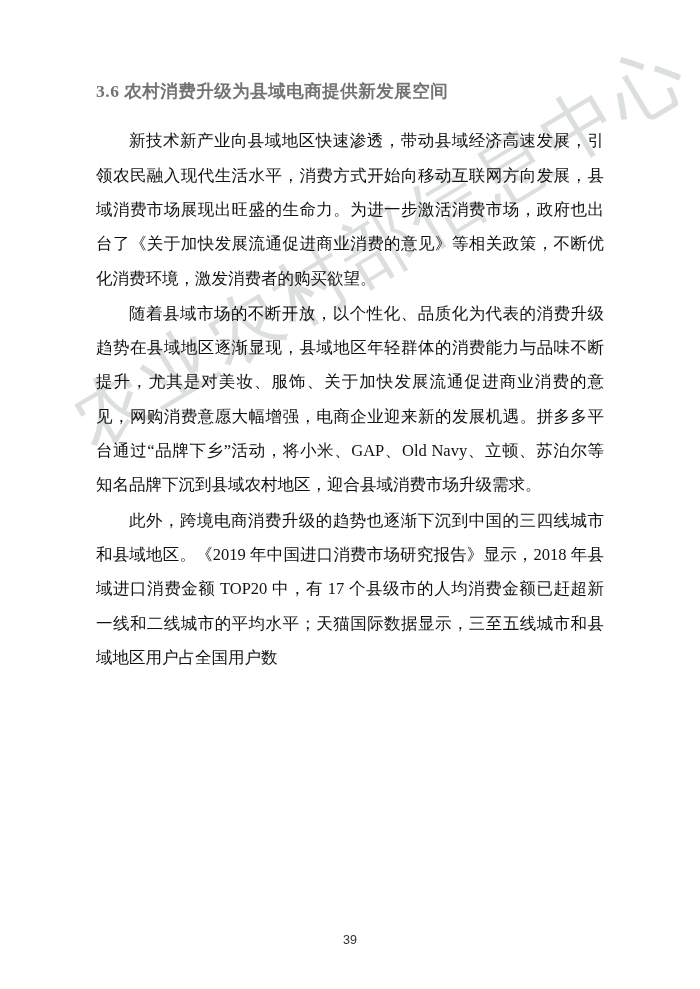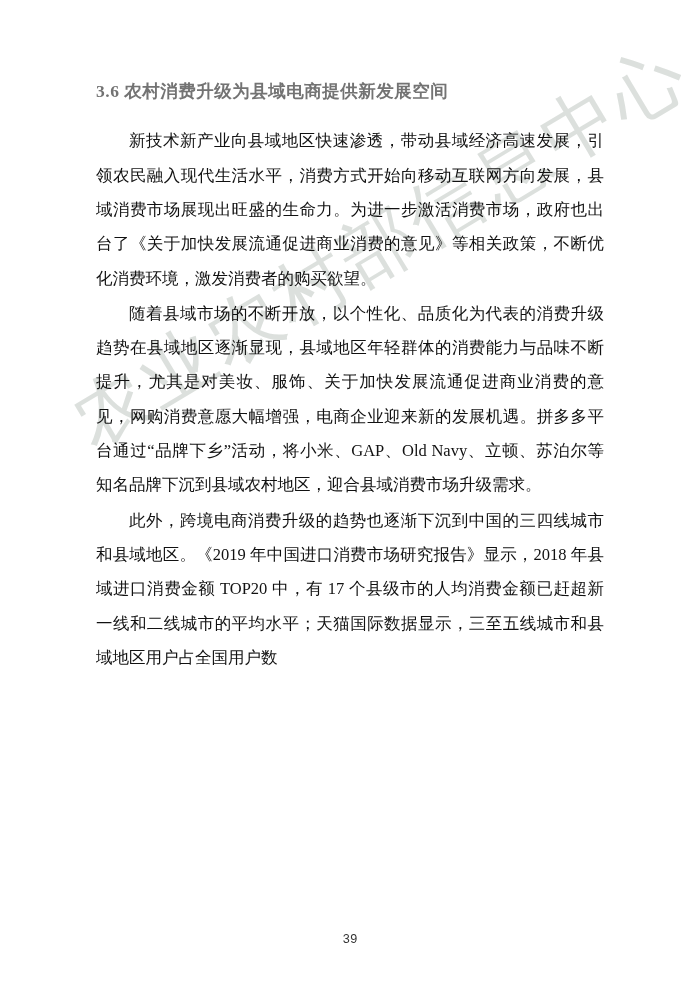--- a/index.html
+++ b/index.html
@@ -70,21 +70,21 @@
   }
   .page-number {
     position: absolute;
     bottom: 42px;
     left: 0;
     width: 700px;
     text-align: center;
     font-size: 12.5px;
     color: #333;
     z-index: 10;
-    font-family: Liberation Mono, monospace;
+    font-family: Liberation Sans, sans-serif;
   }
 </style>
 </head>
 <body>
 
 <div class="page">
 
   <div class="watermark">
     <div class="watermark-text">农业农村部信息中心</div>
   </div>

